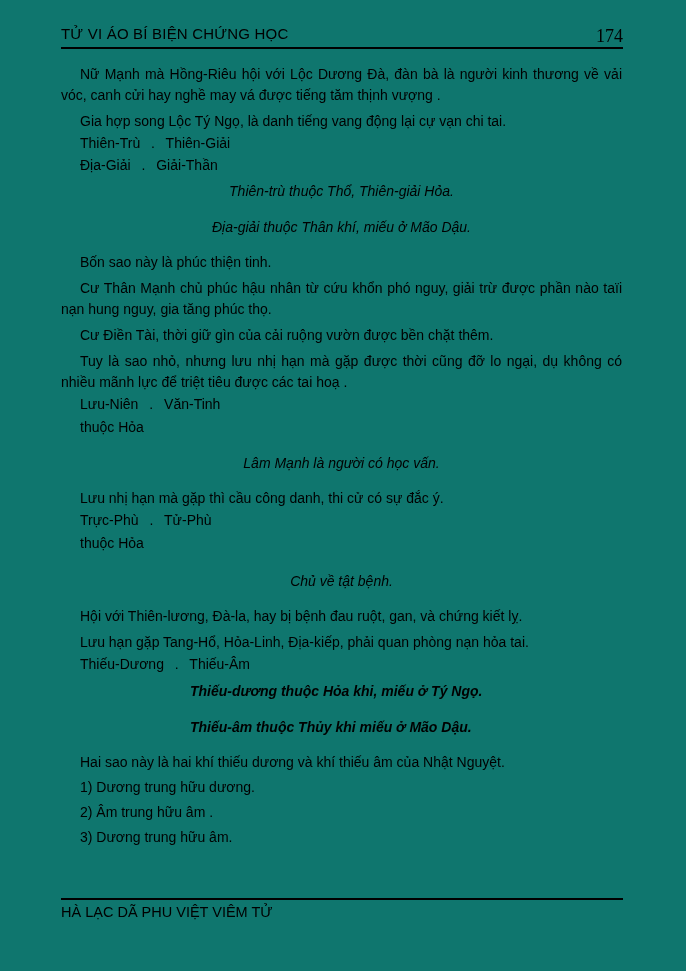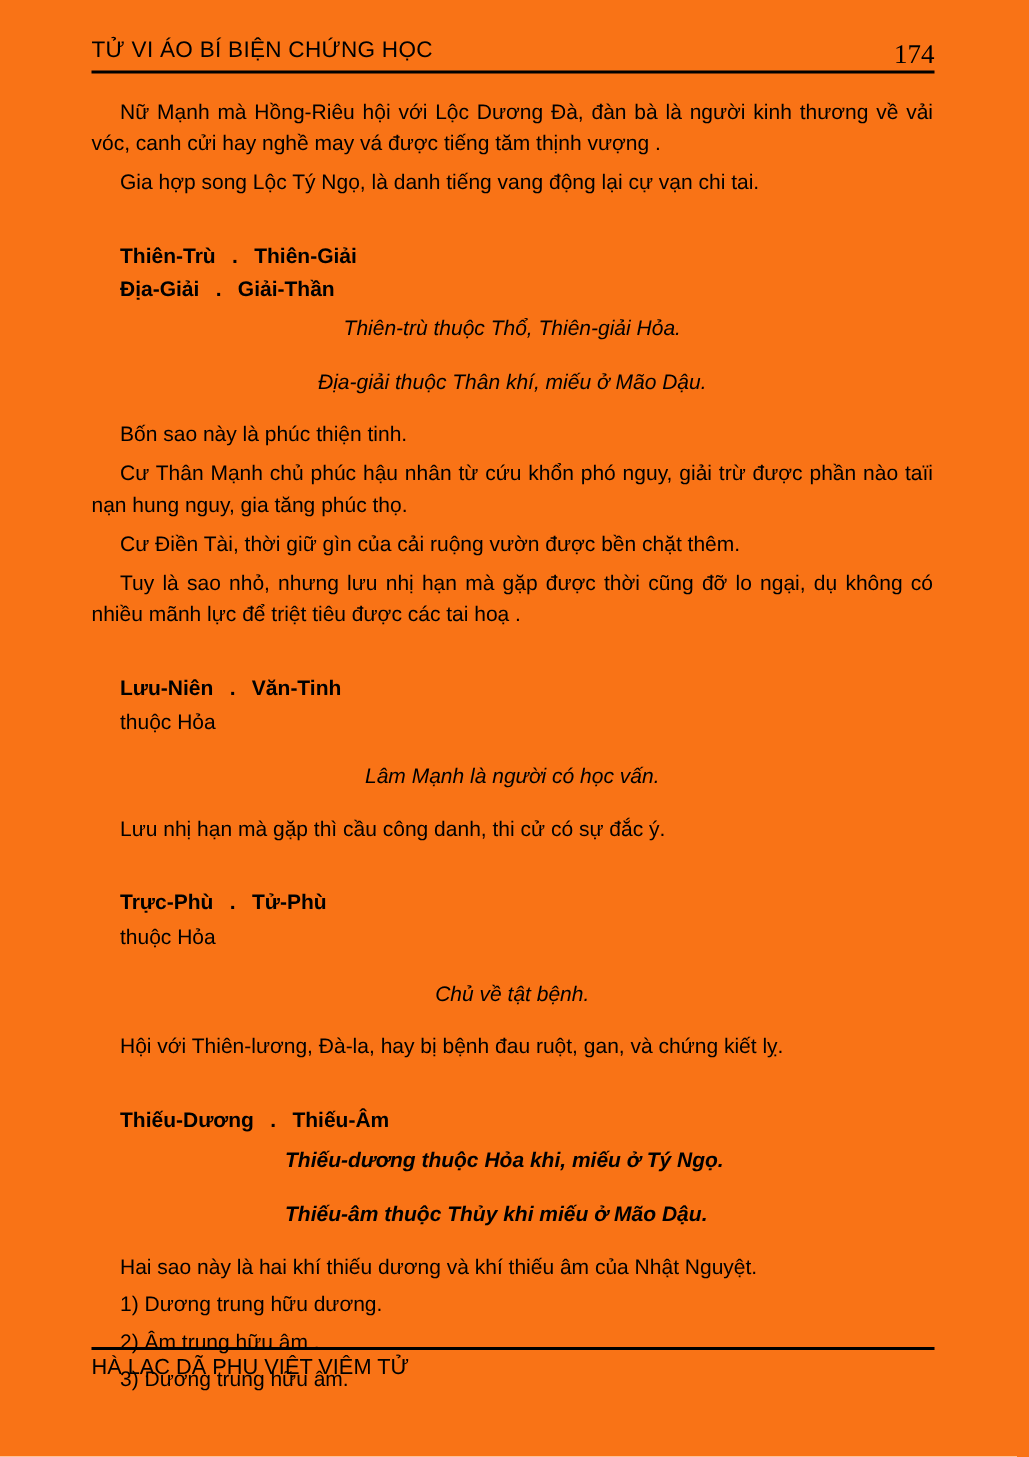--- a/index.html
+++ b/index.html
@@ -1,20 +1,20 @@
 <!DOCTYPE html>
 <html><head>
 <meta charset="utf-8">
 <style>
   html, body { margin: 0; padding: 0; background: #ffffff; }
   .page {
     position: relative;
     width: 686px;
     height: 971px;
-    background: #f97316;
+    background: #0f766e;
     color: #000000;
     font-family: "Liberation Sans", sans-serif;
     font-size: 14px;
     line-height: 21px;
     overflow: hidden;
   }
   .header {
     position: absolute;
     left: 61px;
     right: 63px;
@@ -38,21 +38,21 @@
     position: absolute;
     left: 61px;
     right: 64px;
     top: 58px;
   }
   .p {
     margin: 5px 0 0 0;
     text-indent: 19px;
     text-align: justify;
   }
-  .hblock { margin-top: 27px; font-weight: bold; }
+  .hblock { margin-top: 0; font-weight: normal; }
   .hline {
     text-indent: 19px;
     word-spacing: 7px;
     line-height: 22px;
   }
   .note {
     margin-top: 2px;
     font-style: italic;
     text-align: center;
     line-height: 22px;
@@ -111,20 +111,21 @@
     <p class="element-line">thuộc Hỏa</p>
     <p class="note">Lâm Mạnh là người có học vấn.</p>
     <p class="p tight">Lưu nhị hạn mà gặp thì cầu công danh, thi cử có sự đắc ý.</p>
 
     <div class="hblock">
       <div class="hline">Trực-Phù . Tử-Phù</div>
     </div>
     <p class="element-line">thuộc Hỏa</p>
     <p class="note spaced">Chủ về tật bệnh.</p>
     <p class="p tight">Hội với Thiên-lương, Đà-la, hay bị bệnh đau ruột, gan, và chứng kiết lỵ.</p>
+    <p class="p">Lưu hạn gặp Tang-Hổ, Hỏa-Linh, Địa-kiếp, phải quan phòng nạn hỏa tai.</p>
 
     <div class="hblock">
       <div class="hline">Thiếu-Dương . Thiếu-Âm</div>
     </div>
     <p class="note-tab" style="margin-top:5px">Thiếu-dương thuộc Hỏa khi, miếu ở Tý Ngọ.</p>
     <p class="note-tab">Thiếu-âm thuộc Thủy khi miếu ở Mão Dậu.</p>
     <p class="p tight">Hai sao này là hai khí thiếu dương và khí thiếu âm của Nhật Nguyệt.</p>
     <p class="list-item">1) Dương trung hữu dương.</p>
     <p class="list-item">2) Âm trung hữu âm .</p>
     <p class="list-item">3) Dương trung hữu âm.</p>

